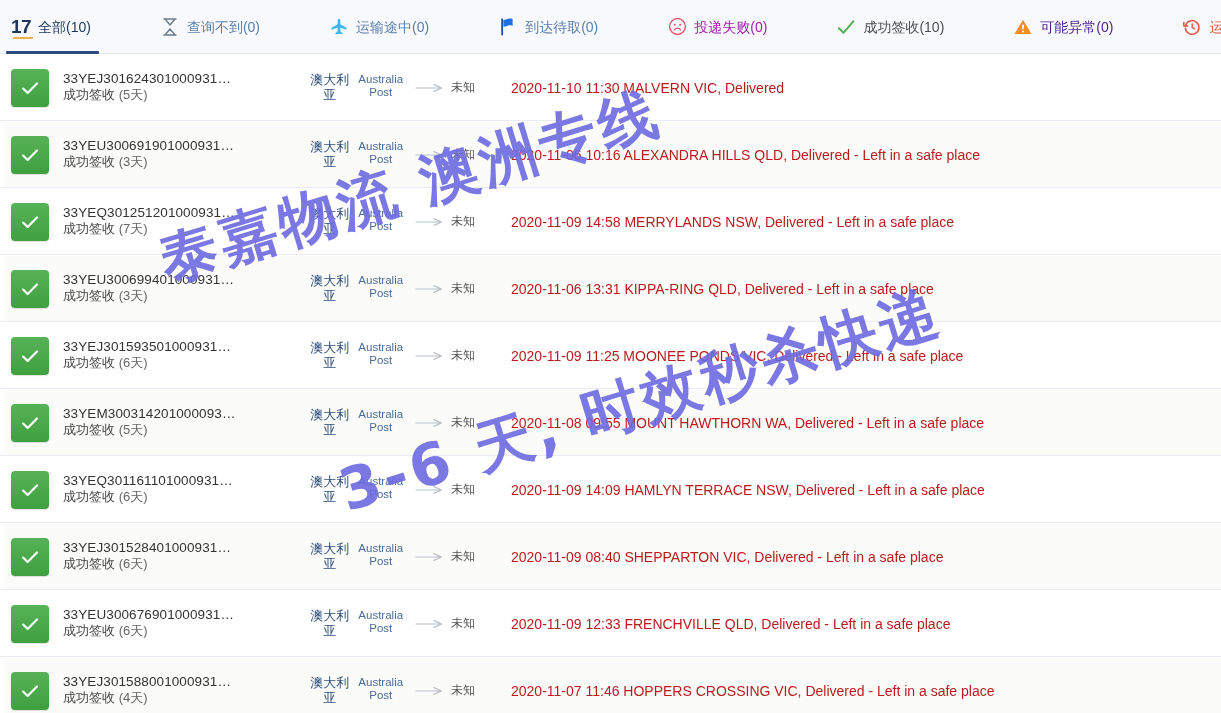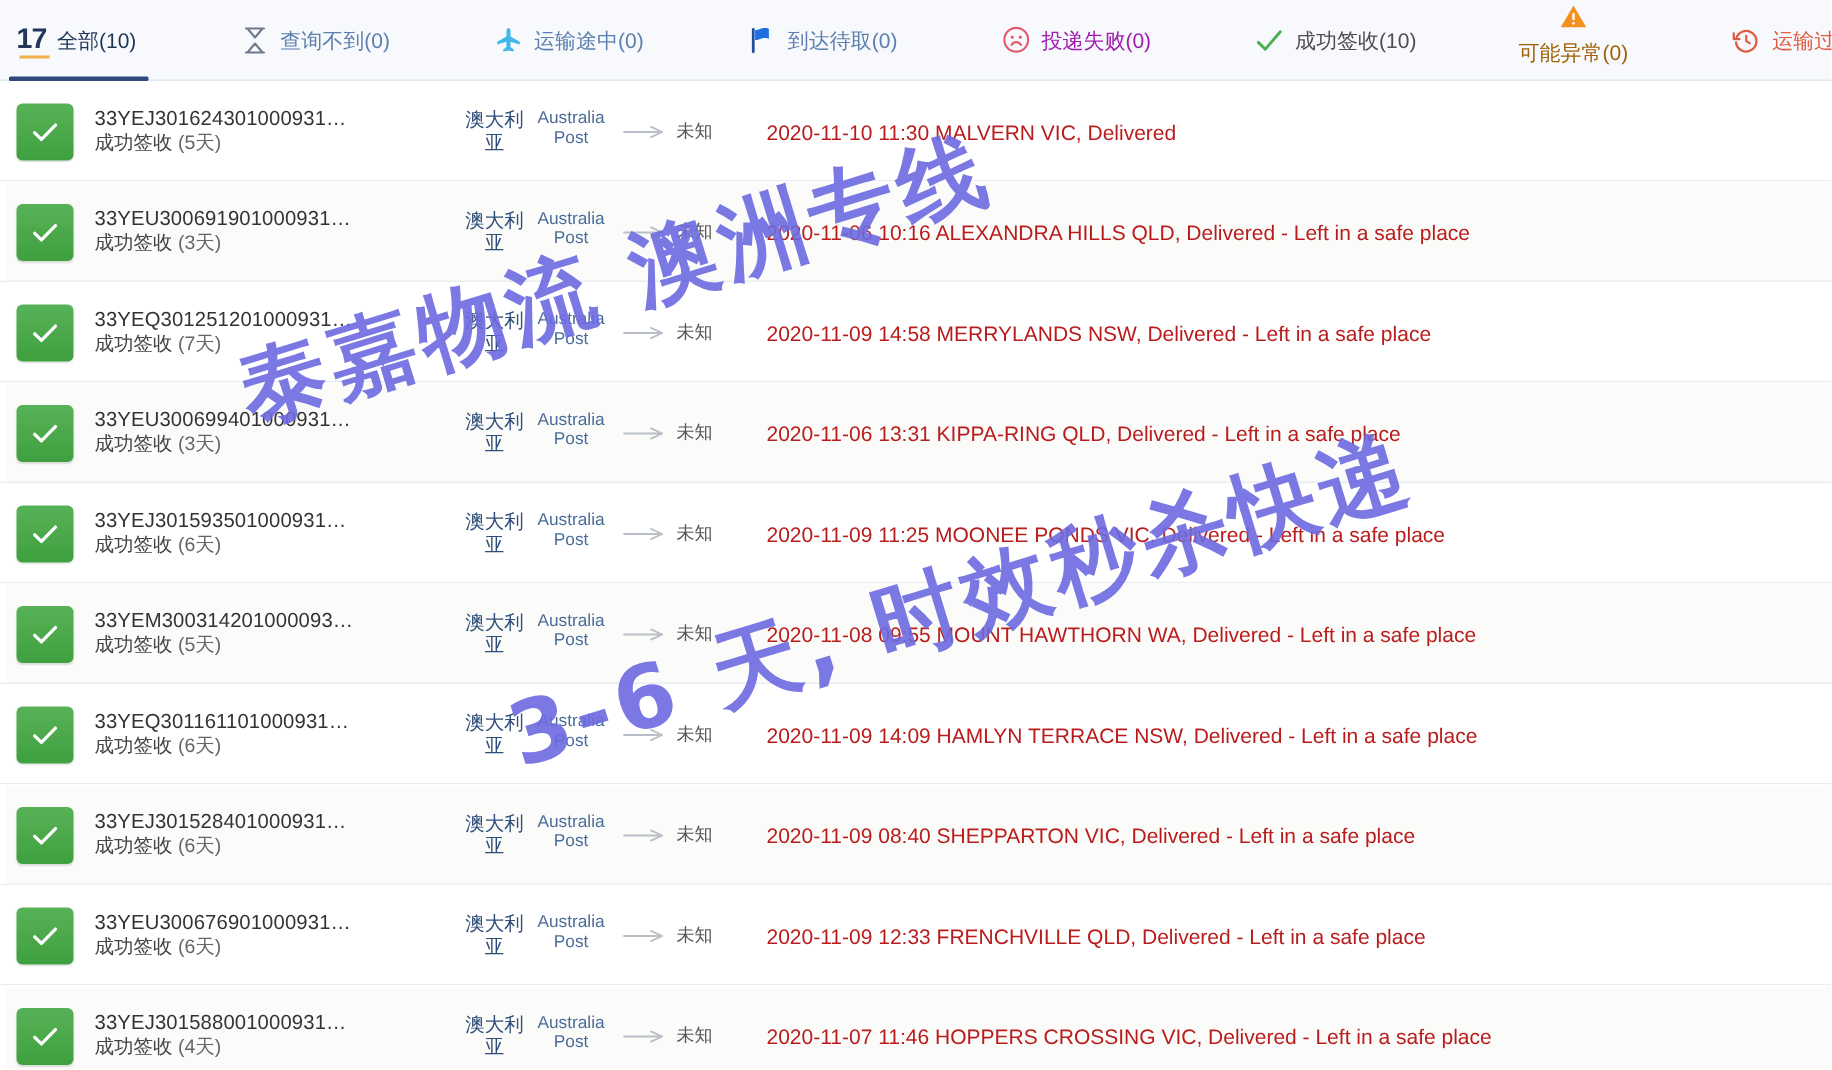--- a/index.html
+++ b/index.html
@@ -37,21 +37,21 @@
     content:"";position:absolute;left:6px;right:6px;bottom:0;height:3px;
     background:#2e4a7d;border-radius:1px;
   }
   .tab .ticon{
     width:22px;height:22px;display:inline-flex;align-items:center;justify-content:center;
     flex:0 0 22px;
   }
   .tab .tlabel{line-height:1;}
   .tab.s-fail{color:#a21caf;}
   .tab.s-ok{color:#4e4e4e;}
-  .tab.s-warn{color:#a16207;flex-direction:column;}
+  .tab.s-warn{color:#4c1d95;}
   .tab.s-slow{color:#e05b42;}
 
   .badge17{
     font-size:19px;font-weight:bold;color:#22365c;letter-spacing:-0.5px;
     font-family:"Liberation Sans",sans-serif;
     position:relative;
   }
   .badge17:after{
     content:"";position:absolute;left:2px;right:-2px;bottom:-1px;height:2px;
     background:#f0b049;transform:skewX(-18deg);

